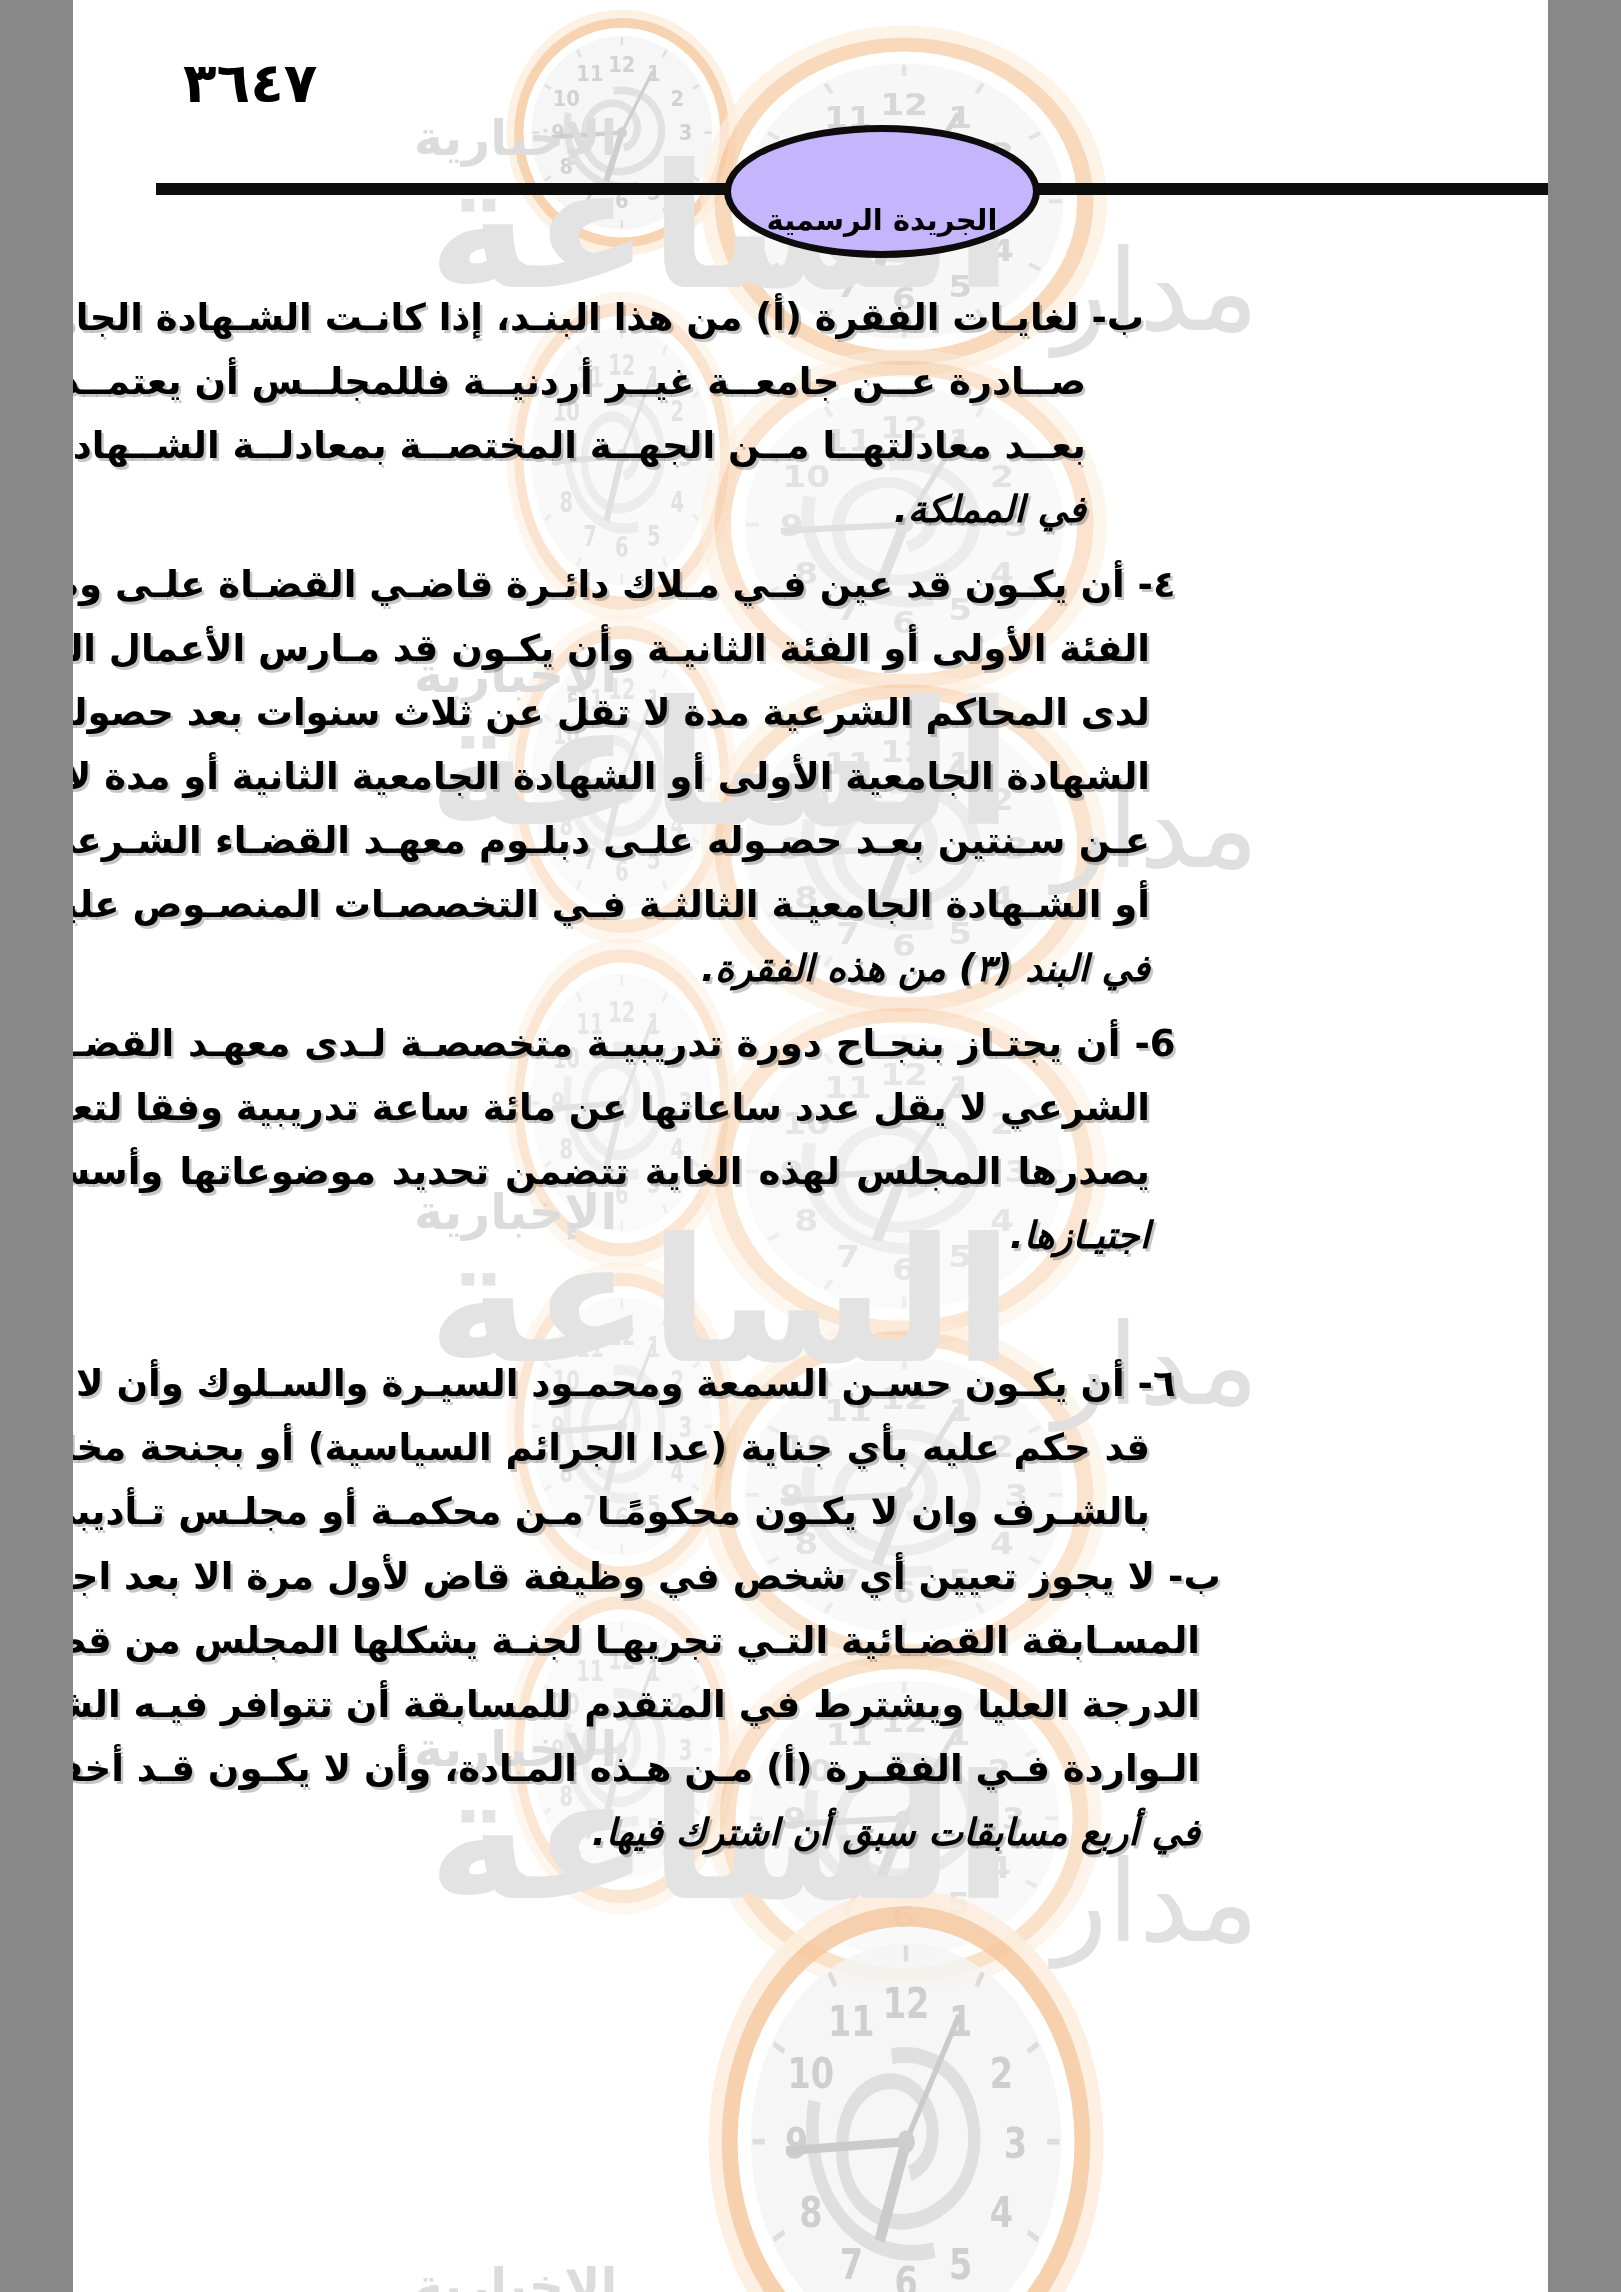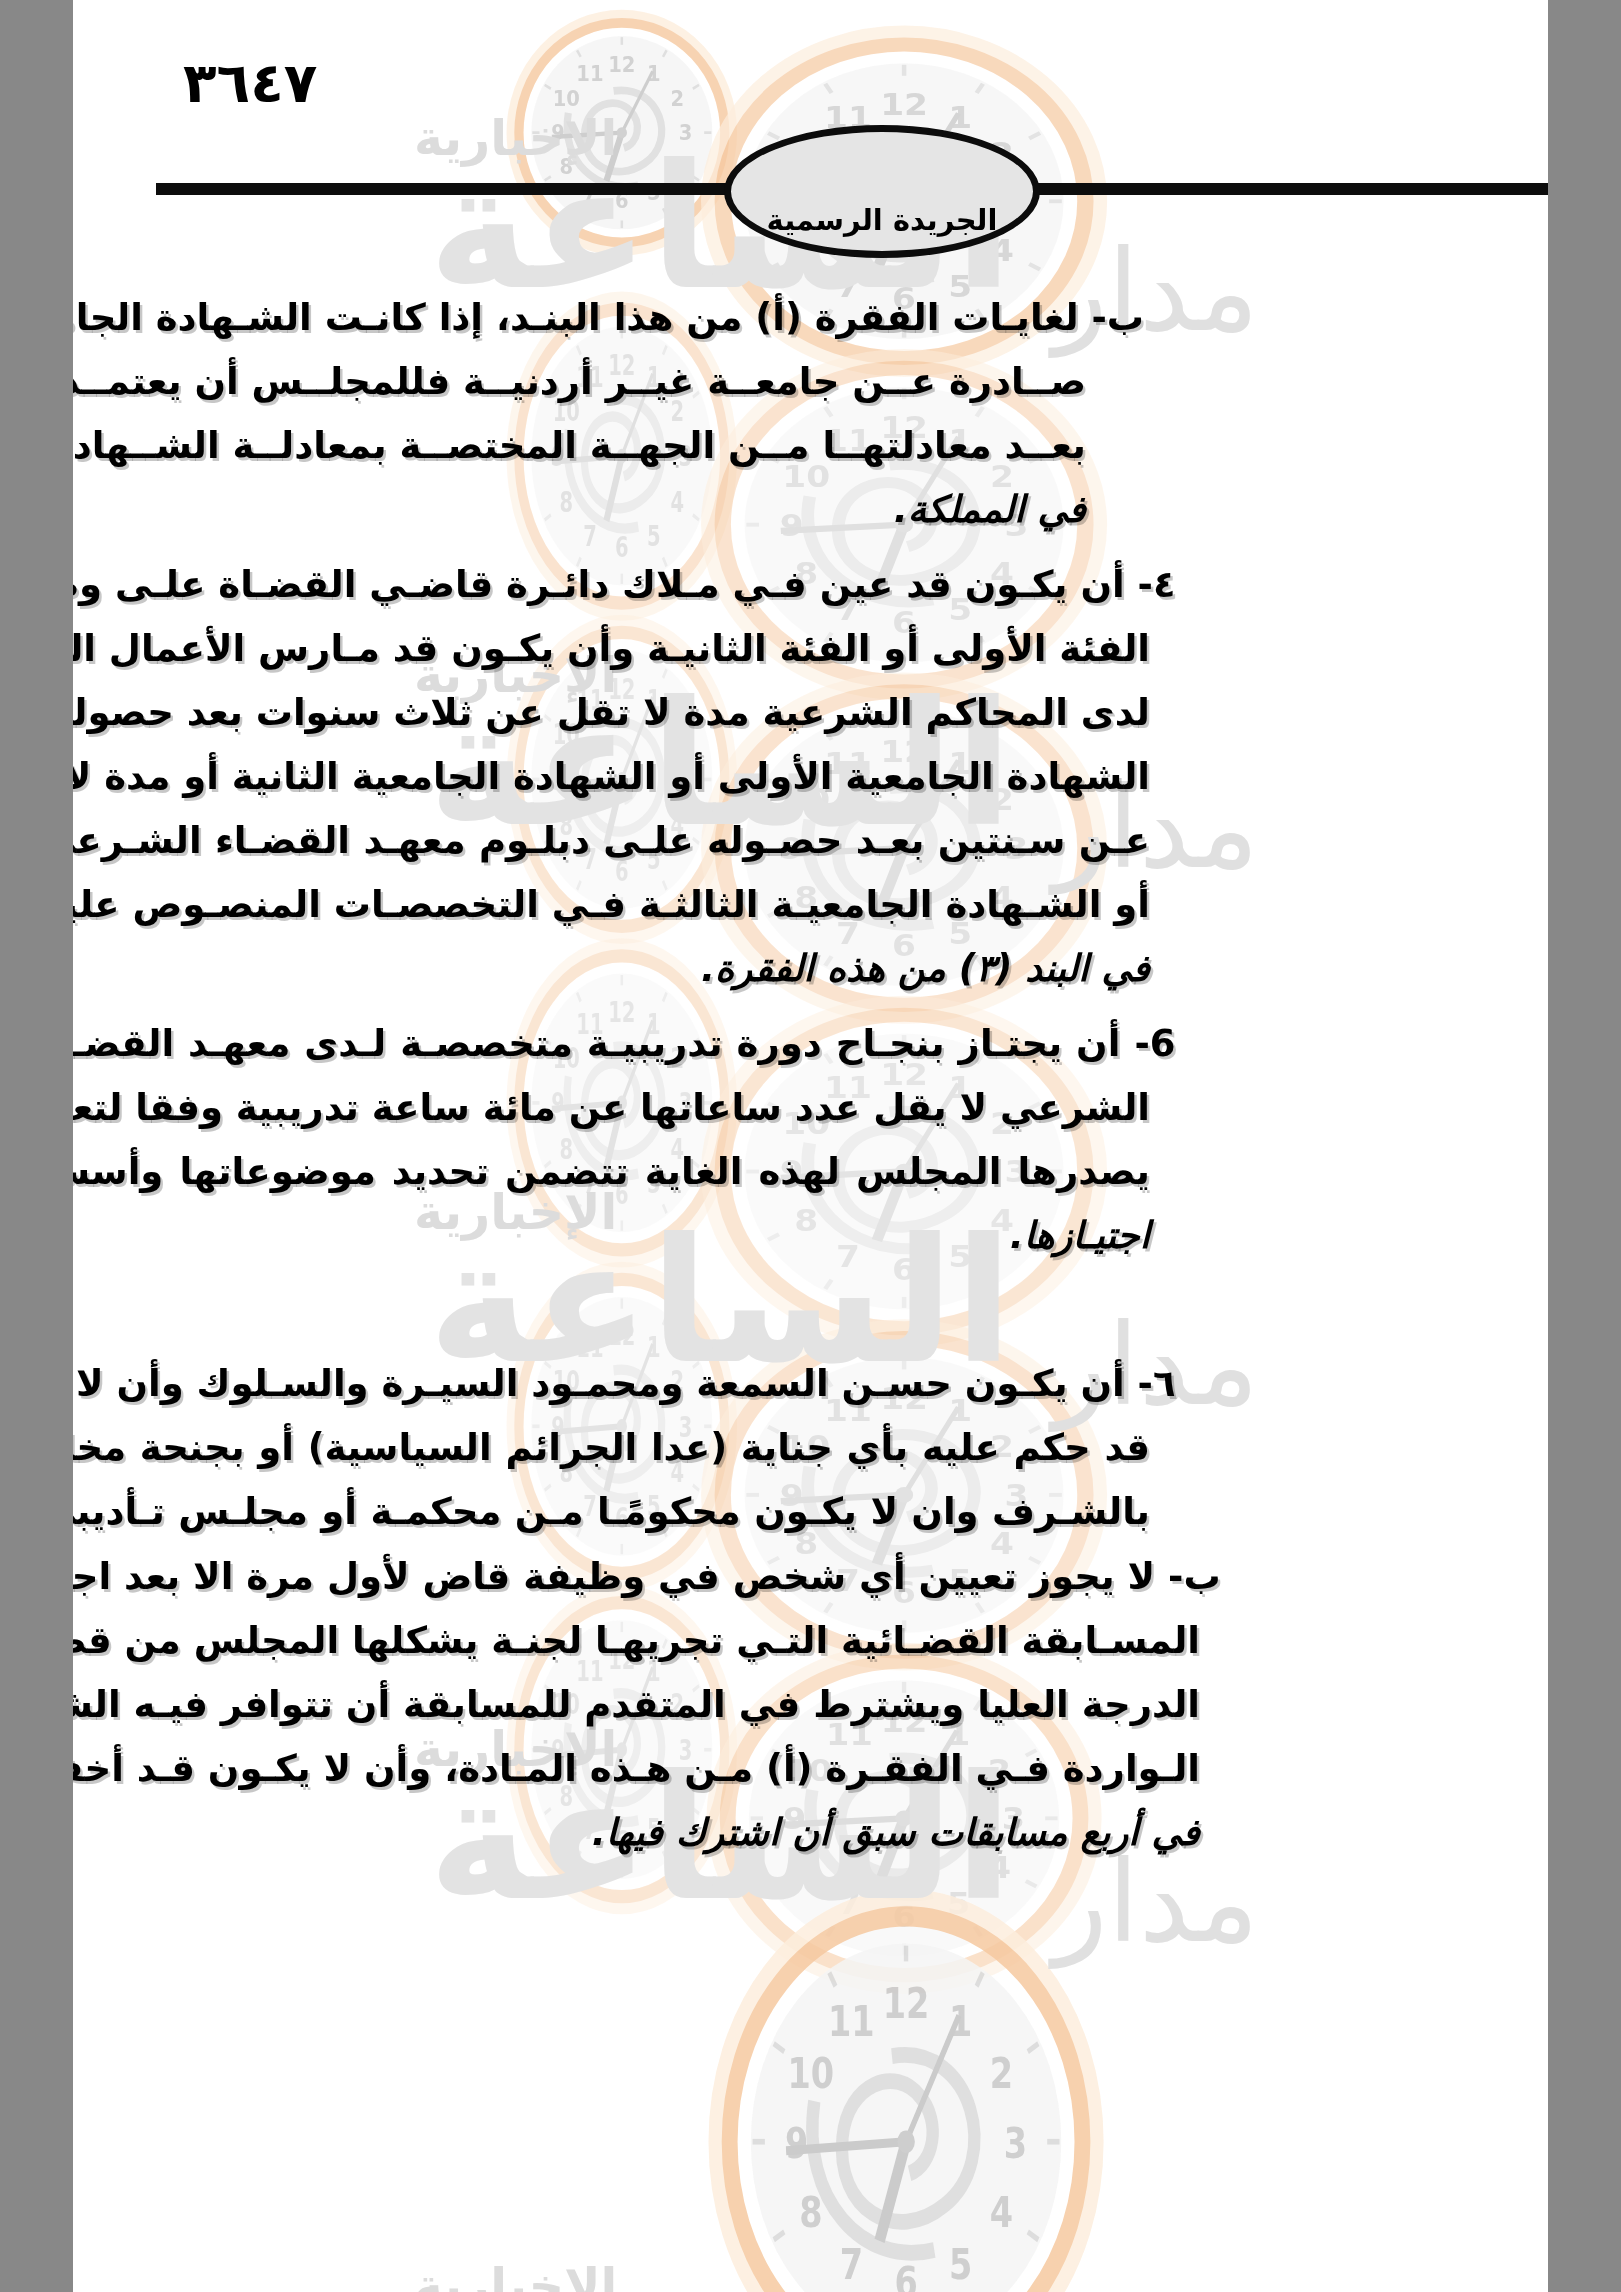--- a/index.html
+++ b/index.html
@@ -16,21 +16,21 @@
   .wm-svg{position:absolute;left:0;top:0;}
   
   .content{position:absolute;inset:0;z-index:5;}
   .page-number{
     position:absolute;left:110px;top:51px;font-size:55px;font-weight:bold;
     color:#000;direction:ltr;letter-spacing:3.9px;
   }
   .header-rule{position:absolute;left:83px;top:183px;width:1418px;height:11.8px;background:#0d0d0d;}
   .header-oval{
     position:absolute;left:651px;top:125px;width:316px;height:133px;box-sizing:border-box;
-    background:#e5e5e5;border:7.8px solid #0c0c0c;border-radius:50%;
+    background:#c4b5fd;border:7.8px solid #0c0c0c;border-radius:50%;
     display:flex;align-items:flex-end;justify-content:center;padding-bottom:13.7px;text-align:right;
   }
   .header-oval .title{font-size:29px;font-weight:bold;color:#000;white-space:nowrap;}
   
   .para{
     position:absolute;direction:rtl;font-weight:bold;font-size:37px;color:#000;
     text-shadow:2.5px 2.9px 0 rgba(0,0,0,0.22);
   }
   .line{height:64px;line-height:64px;text-align:justify;text-align-last:justify;overflow:visible;white-space:nowrap;}
   .line.last{text-align:right;text-align-last:right;font-style:italic;}

